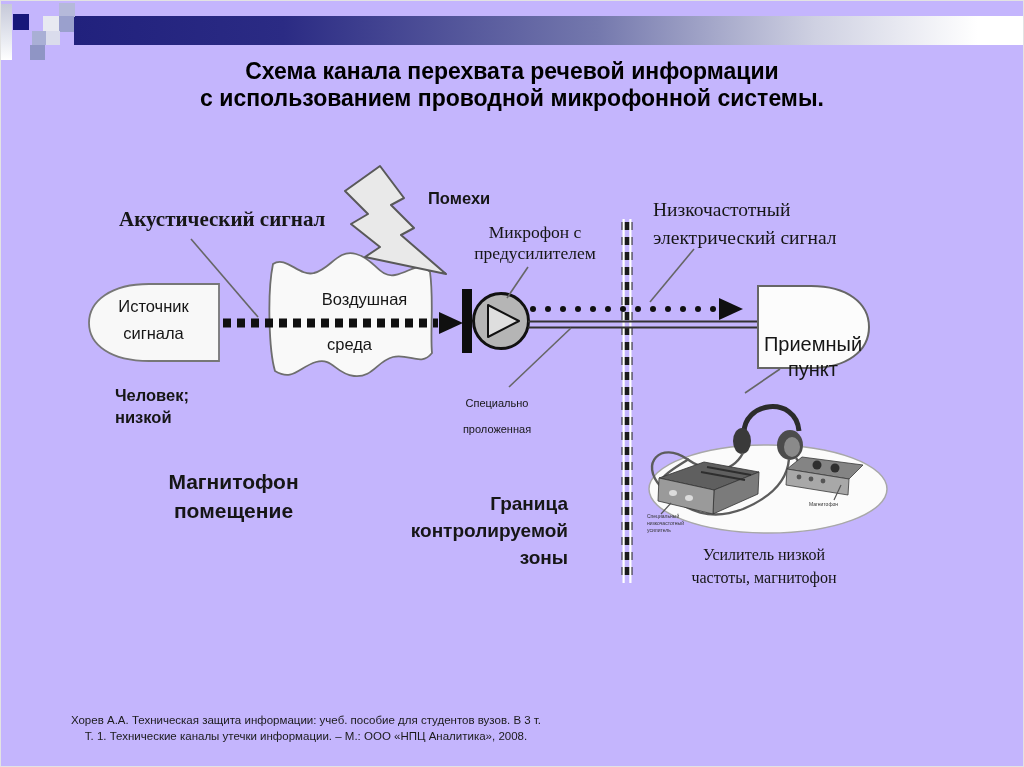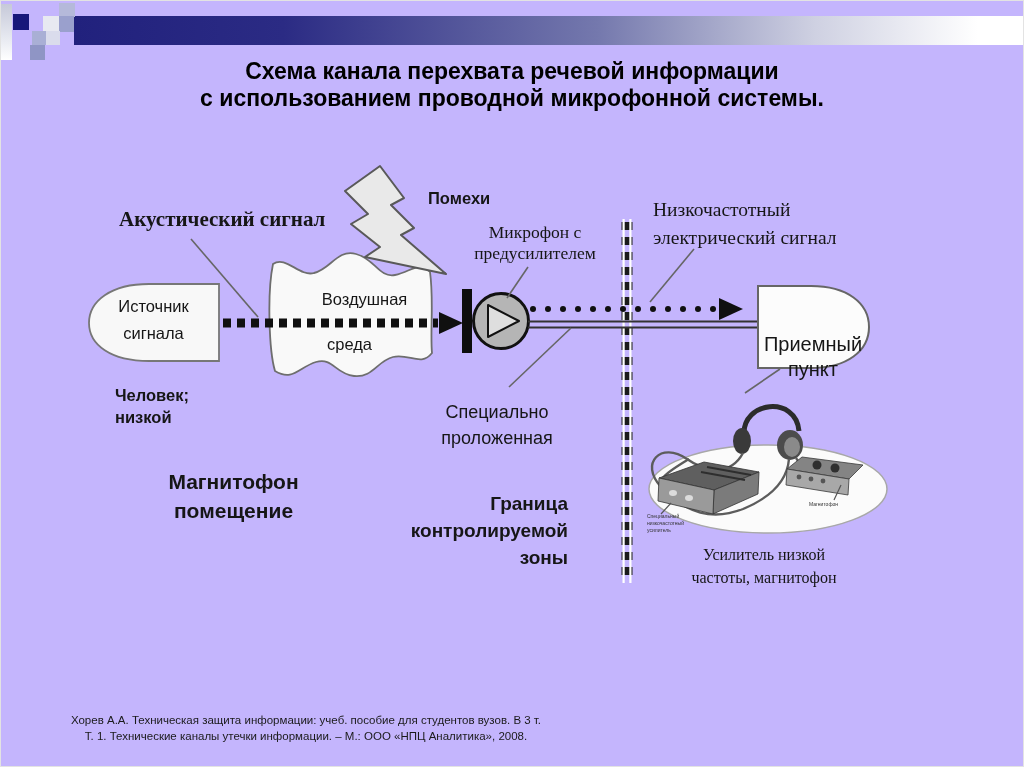--- a/index.html
+++ b/index.html
@@ -32,21 +32,21 @@
 
   .lbl-acoustic{left:118px;top:206px;font-size:21px;}
   .lbl-pomekhi{left:427px;top:188px;font-size:16.5px;text-align:right;}
   .lbl-mic{left:460px;top:221px;width:148px;font-size:17.5px;line-height:21px;}
   .lbl-lf{left:652px;top:195px;font-size:19.5px;line-height:28px;}
   .lbl-source{left:95px;top:292px;width:115px;font-size:16.5px;line-height:27px;}
   .lbl-air1{left:296px;top:289px;width:135px;font-size:16.5px;}
   .lbl-air2{left:281px;top:334px;width:135px;font-size:16.5px;}
   .lbl-human{left:114px;top:383px;font-size:16.5px;line-height:22px;}
   .lbl-room{left:140px;top:466px;width:185px;font-size:21px;line-height:29px;}
-  .lbl-laid{left:420px;top:398px;width:152px;font-size:18px;line-height:26px;text-align:center;}
+  .lbl-laid{left:420px;top:389px;width:152px;font-size:11px;line-height:26px;text-align:center;}
   .lbl-boundary{left:380px;top:489px;width:187px;font-size:19px;line-height:27px;}
   .lbl-receiver{left:762px;top:303px;width:100px;font-size:20px;line-height:25px;margin-top:28px;}
   .lbl-ampcap{left:672px;top:542px;width:182px;font-size:16px;line-height:23px;}
   .lbl-dev-left{left:646px;top:512px;width:50px;font-size:5px;line-height:7px;color:#333;}
   .lbl-dev-right{left:808px;top:500px;width:50px;font-size:5px;color:#333;}
 
   .footer{position:absolute;left:49px;top:711px;width:512px;text-align:center;
           font-size:11.5px;line-height:16px;color:#1a1a1a;}
 </style>
 </head>

